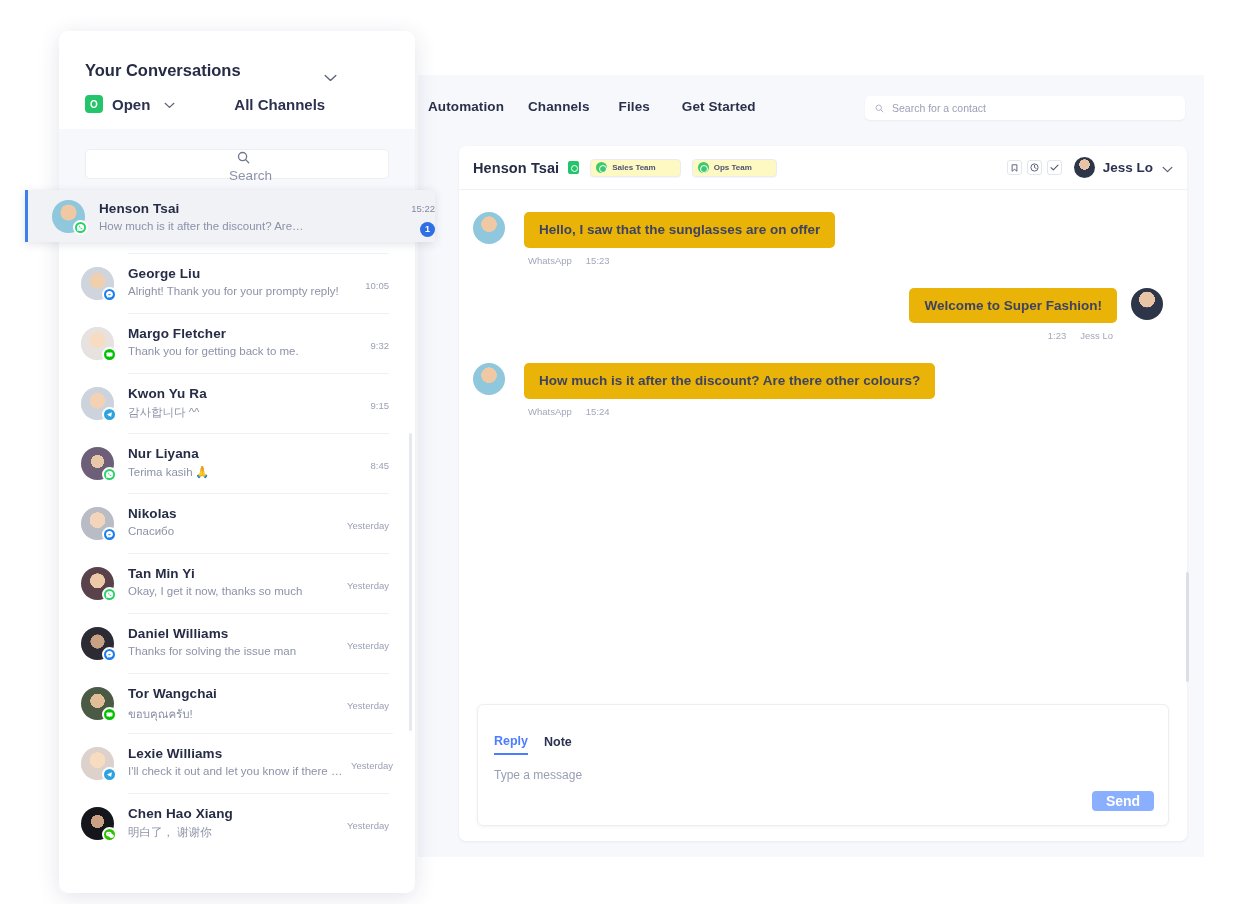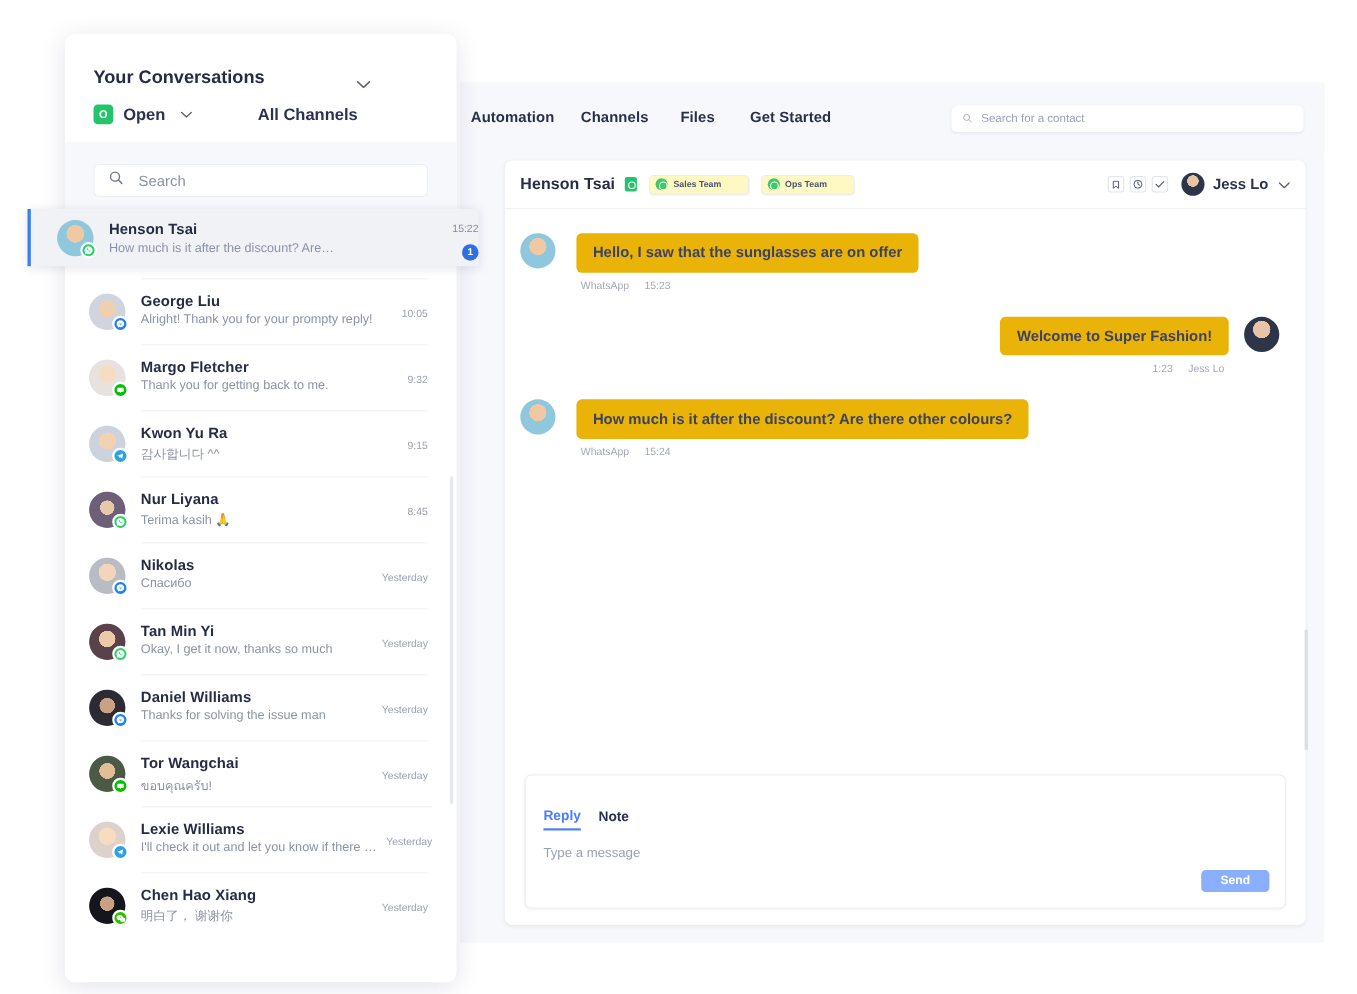--- a/index.html
+++ b/index.html
@@ -132,21 +132,21 @@
   .c-tabs { display: flex; align-items: center; }
   .c-tab {
     font-size: 12.5px; font-weight: 600; color: #2b3150;
     padding-bottom: 5px; margin-right: 16px; margin-top: 16px;
   }
   .c-tab.active { color: #4a7dff; border-bottom: 2px solid #4a7dff; }
   .c-ph { margin-top: 13px; font-size: 12px; color: #9aa0b4; }
   .send-btn {
     position: absolute; right: 14px; bottom: 14px;
     width: 62px; height: 20px; border-radius: 4px;
-    background: #8aafff; color: #fff; font-size: 11px; font-weight: 600;
+    background: #8aafff; color: #fff; font-size: 14px; font-weight: 600;
     display: flex; align-items: center; justify-content: center;
     border: none; cursor: pointer;
   }
 
   .vscroll {
     position: absolute; left: 1186px; top: 572px;
     width: 3px; height: 110px; border-radius: 2px; background: #dcdfe8;
   }
 
   
@@ -169,21 +169,21 @@
     color: #fff; font-size: 10px; font-weight: 700;
     display: flex; align-items: center; justify-content: center; flex: none;
   }
   .open-label { font-size: 15px; font-weight: 700; color: #2b3150; margin-left: 9px; }
   .open-caret { margin-left: 14px; }
   .all-channels { font-size: 15px; font-weight: 700; color: #2b3150; margin-left: 59px; }
 
   .search-wrap { padding: 20px 26px 0 26px; background: #f7f8fc; margin-top: 16px; padding-bottom: 14px;}
   .search-box {
     height: 30px; background: #fff; border: 1px solid #eceef4; border-radius: 5px;
-    display: flex; align-items: center; padding-left: 13px;
+    display: flex; align-items: center; padding-left: 13px; flex-direction: column;
   }
   .search-box .ph { font-size: 13.5px; color: #8d93a8; margin-left: 14px; }
 
   .conv-list { position: relative; }
   .conv-item {
     display: flex; align-items: flex-start;
     padding: 13px 0 0 0; margin: 0 26px 0 22px;
     height: 60px; position: relative;
   }
   .conv-item + .conv-item .c-text::before {

